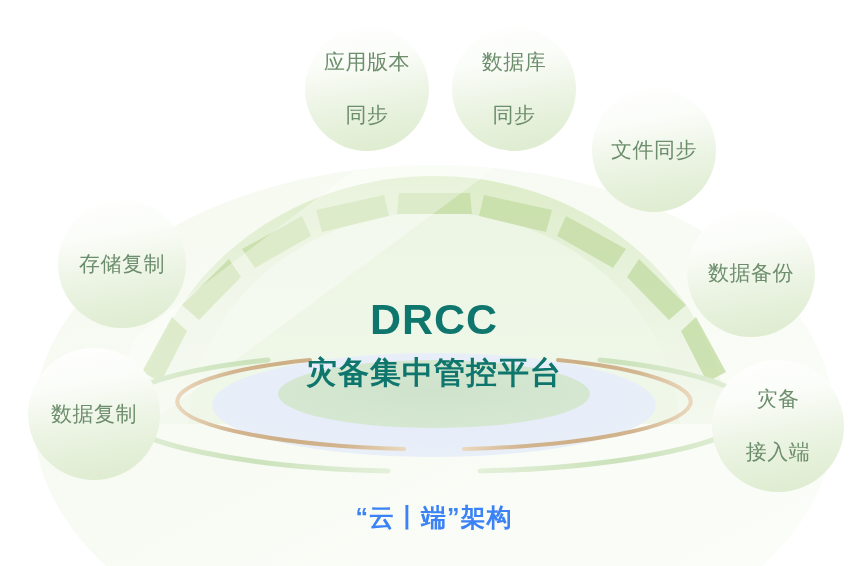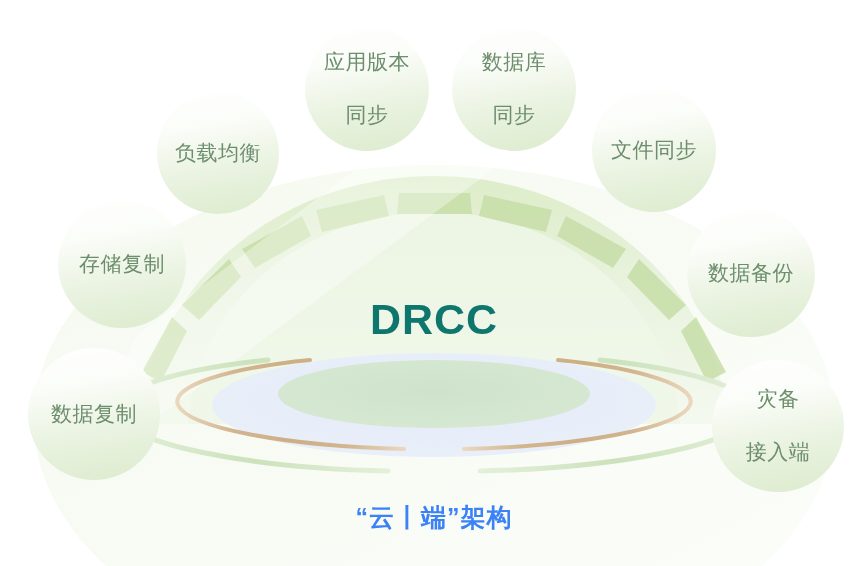--- a/index.html
+++ b/index.html
@@ -160,23 +160,20 @@
   </svg>
 
   <div class="bubble" style="left:305px;top:27px;width:124px;height:124px;">
     <span><span>应用版本</span><br><span>同步</span></span>
   </div>
 
   <div class="bubble" style="left:452px;top:27px;width:124px;height:124px;">
     <span><span>数据库</span><br><span>同步</span></span>
   </div>
 
-  <div class="bubble" style="left:157px;top:92px;width:122px;height:122px;">
-    <span>负载均衡</span>
-  </div>
 
   <div class="bubble" style="left:592px;top:88px;width:124px;height:124px;justify-content:center;">
     <span>文件同步</span>
   </div>
 
   <div class="bubble" style="left:58px;top:200px;width:128px;height:128px;">
     <span>存储复制</span>
   </div>
 
   <div class="bubble" style="left:687px;top:209px;width:128px;height:128px;">
@@ -185,16 +182,17 @@
 
   <div class="bubble" style="left:28px;top:348px;width:132px;height:132px;">
     <span>数据复制</span>
   </div>
 
   <div class="bubble" style="left:712px;top:360px;width:132px;height:132px;">
     <span><span>灾备</span><br><span>接入端</span></span>
   </div>
 
   <div class="center-title" id="drcc">DRCC</div>
+  <div class="center-title" id="platform">灾备集中管控平台</div>
 
   <div id="caption">“云丨端”架构</div>
 
 </div>
 
 </body></html>

